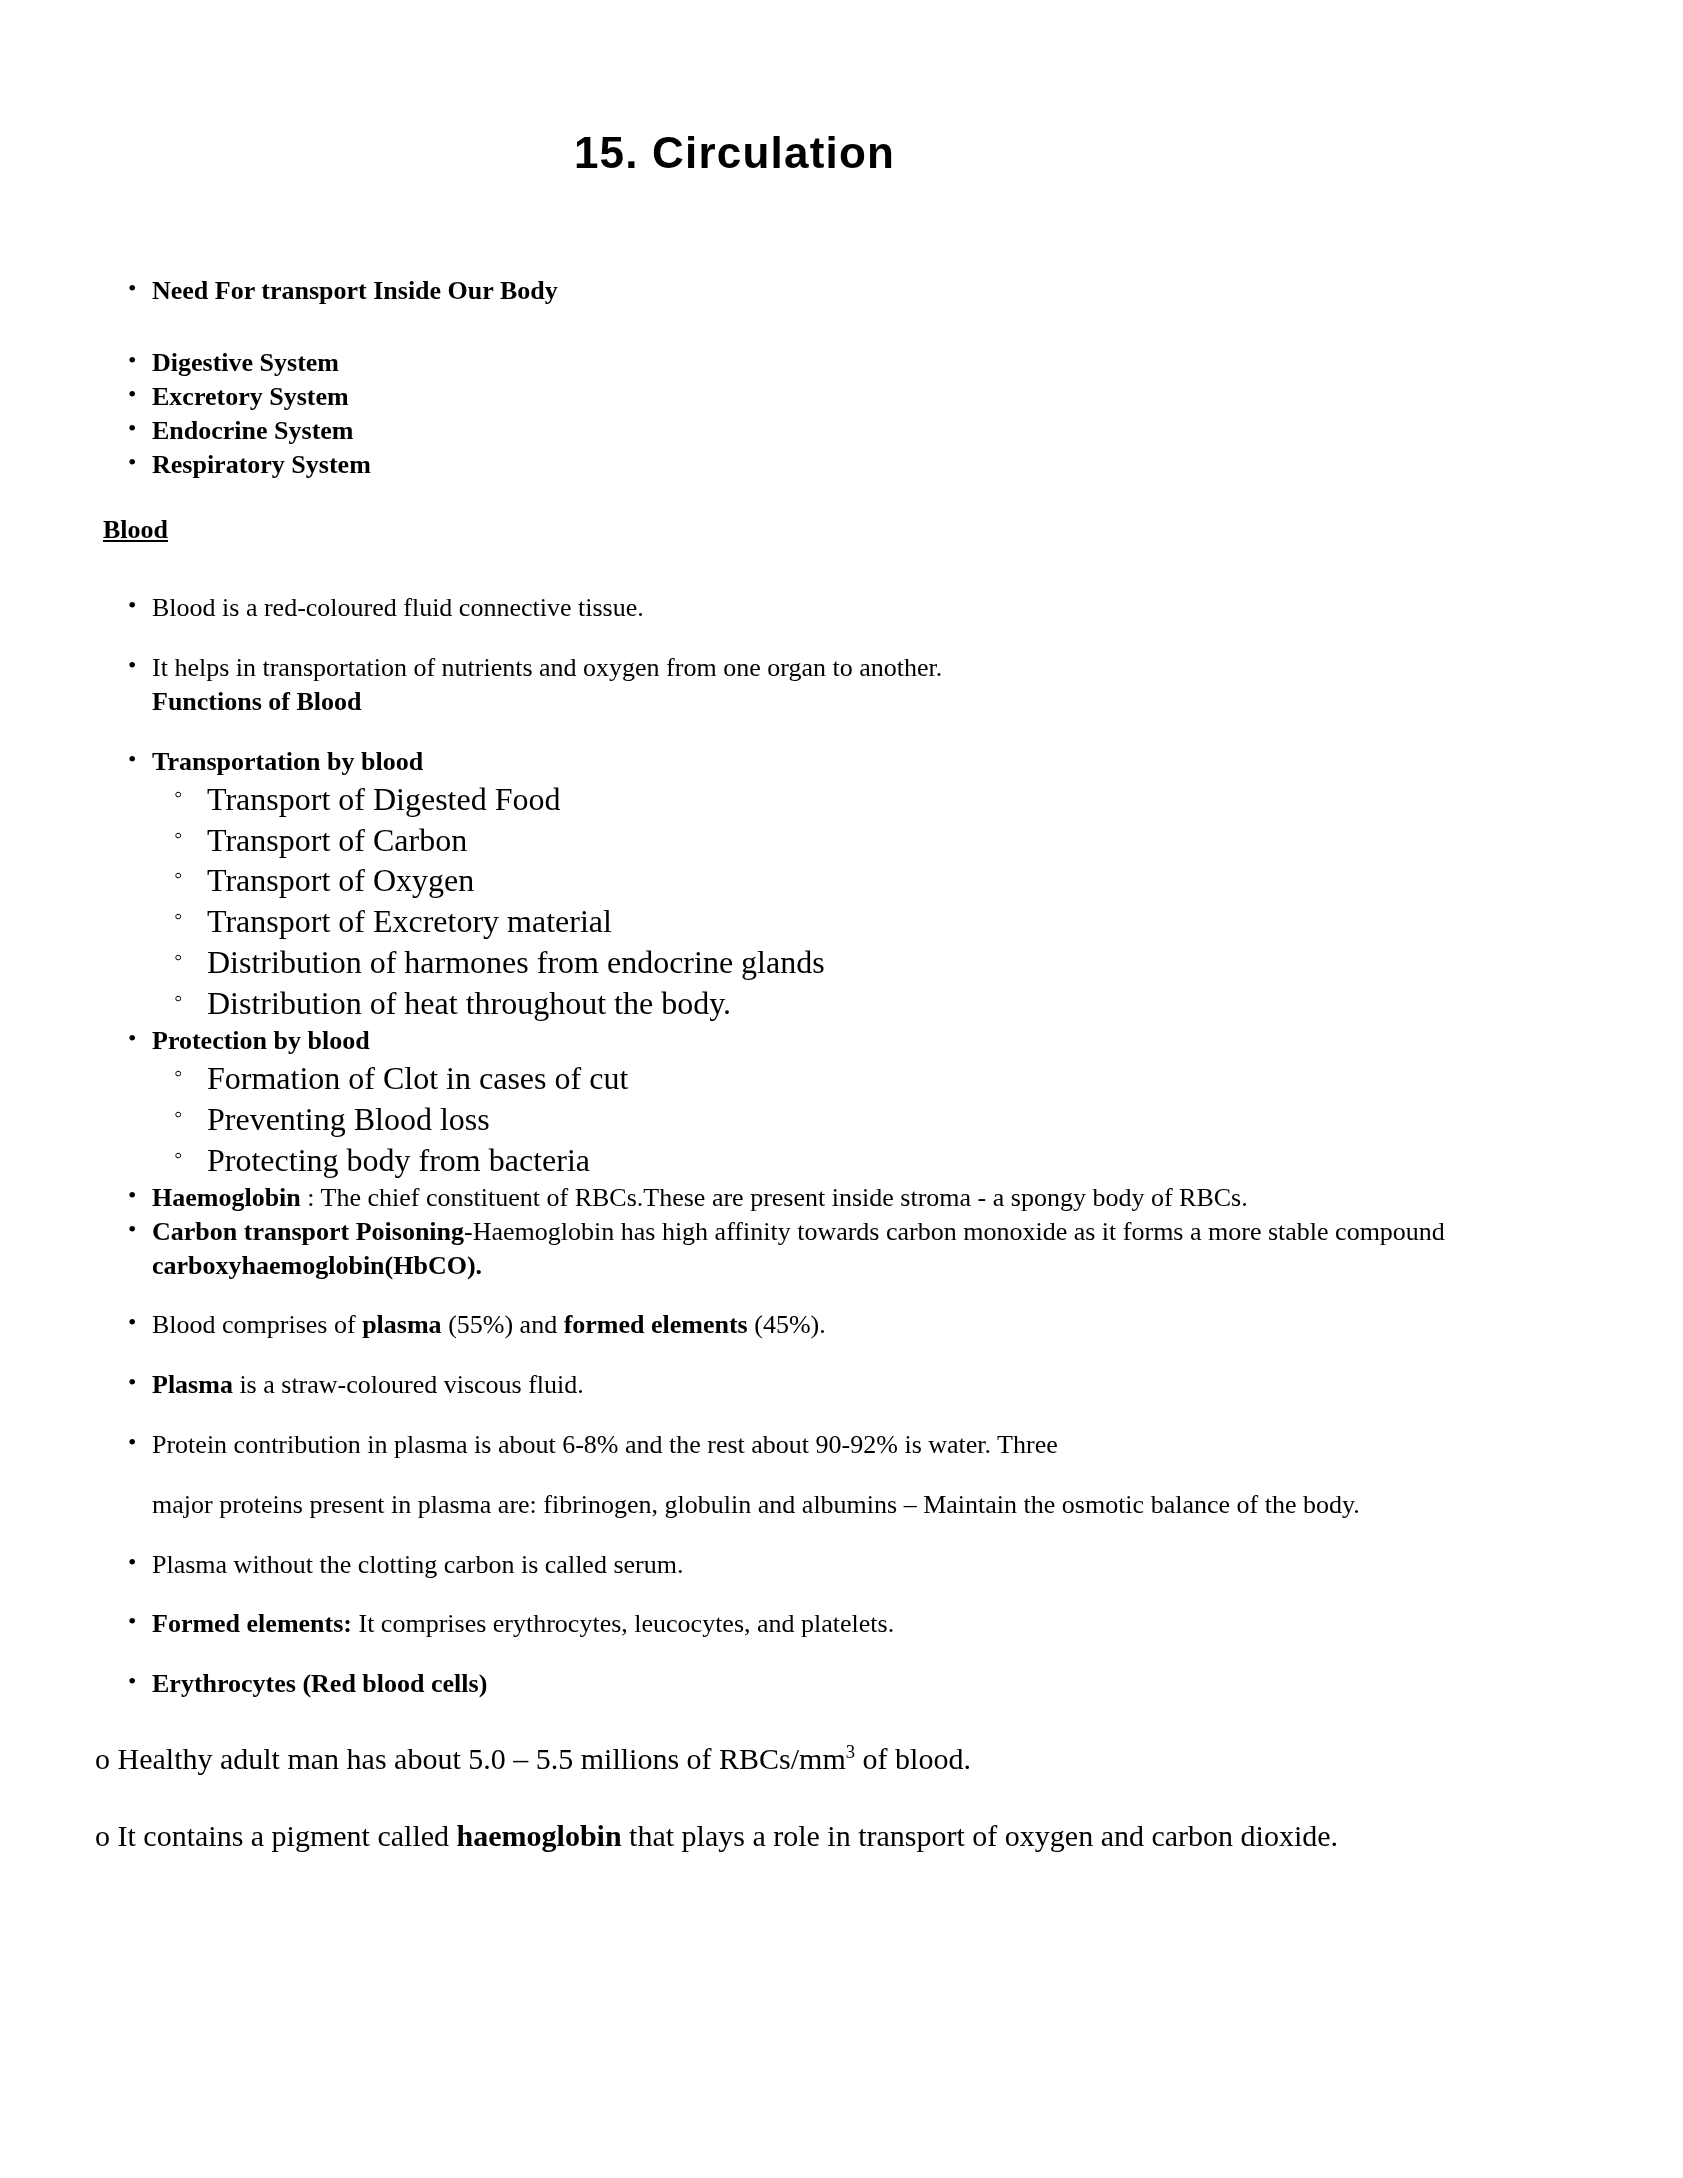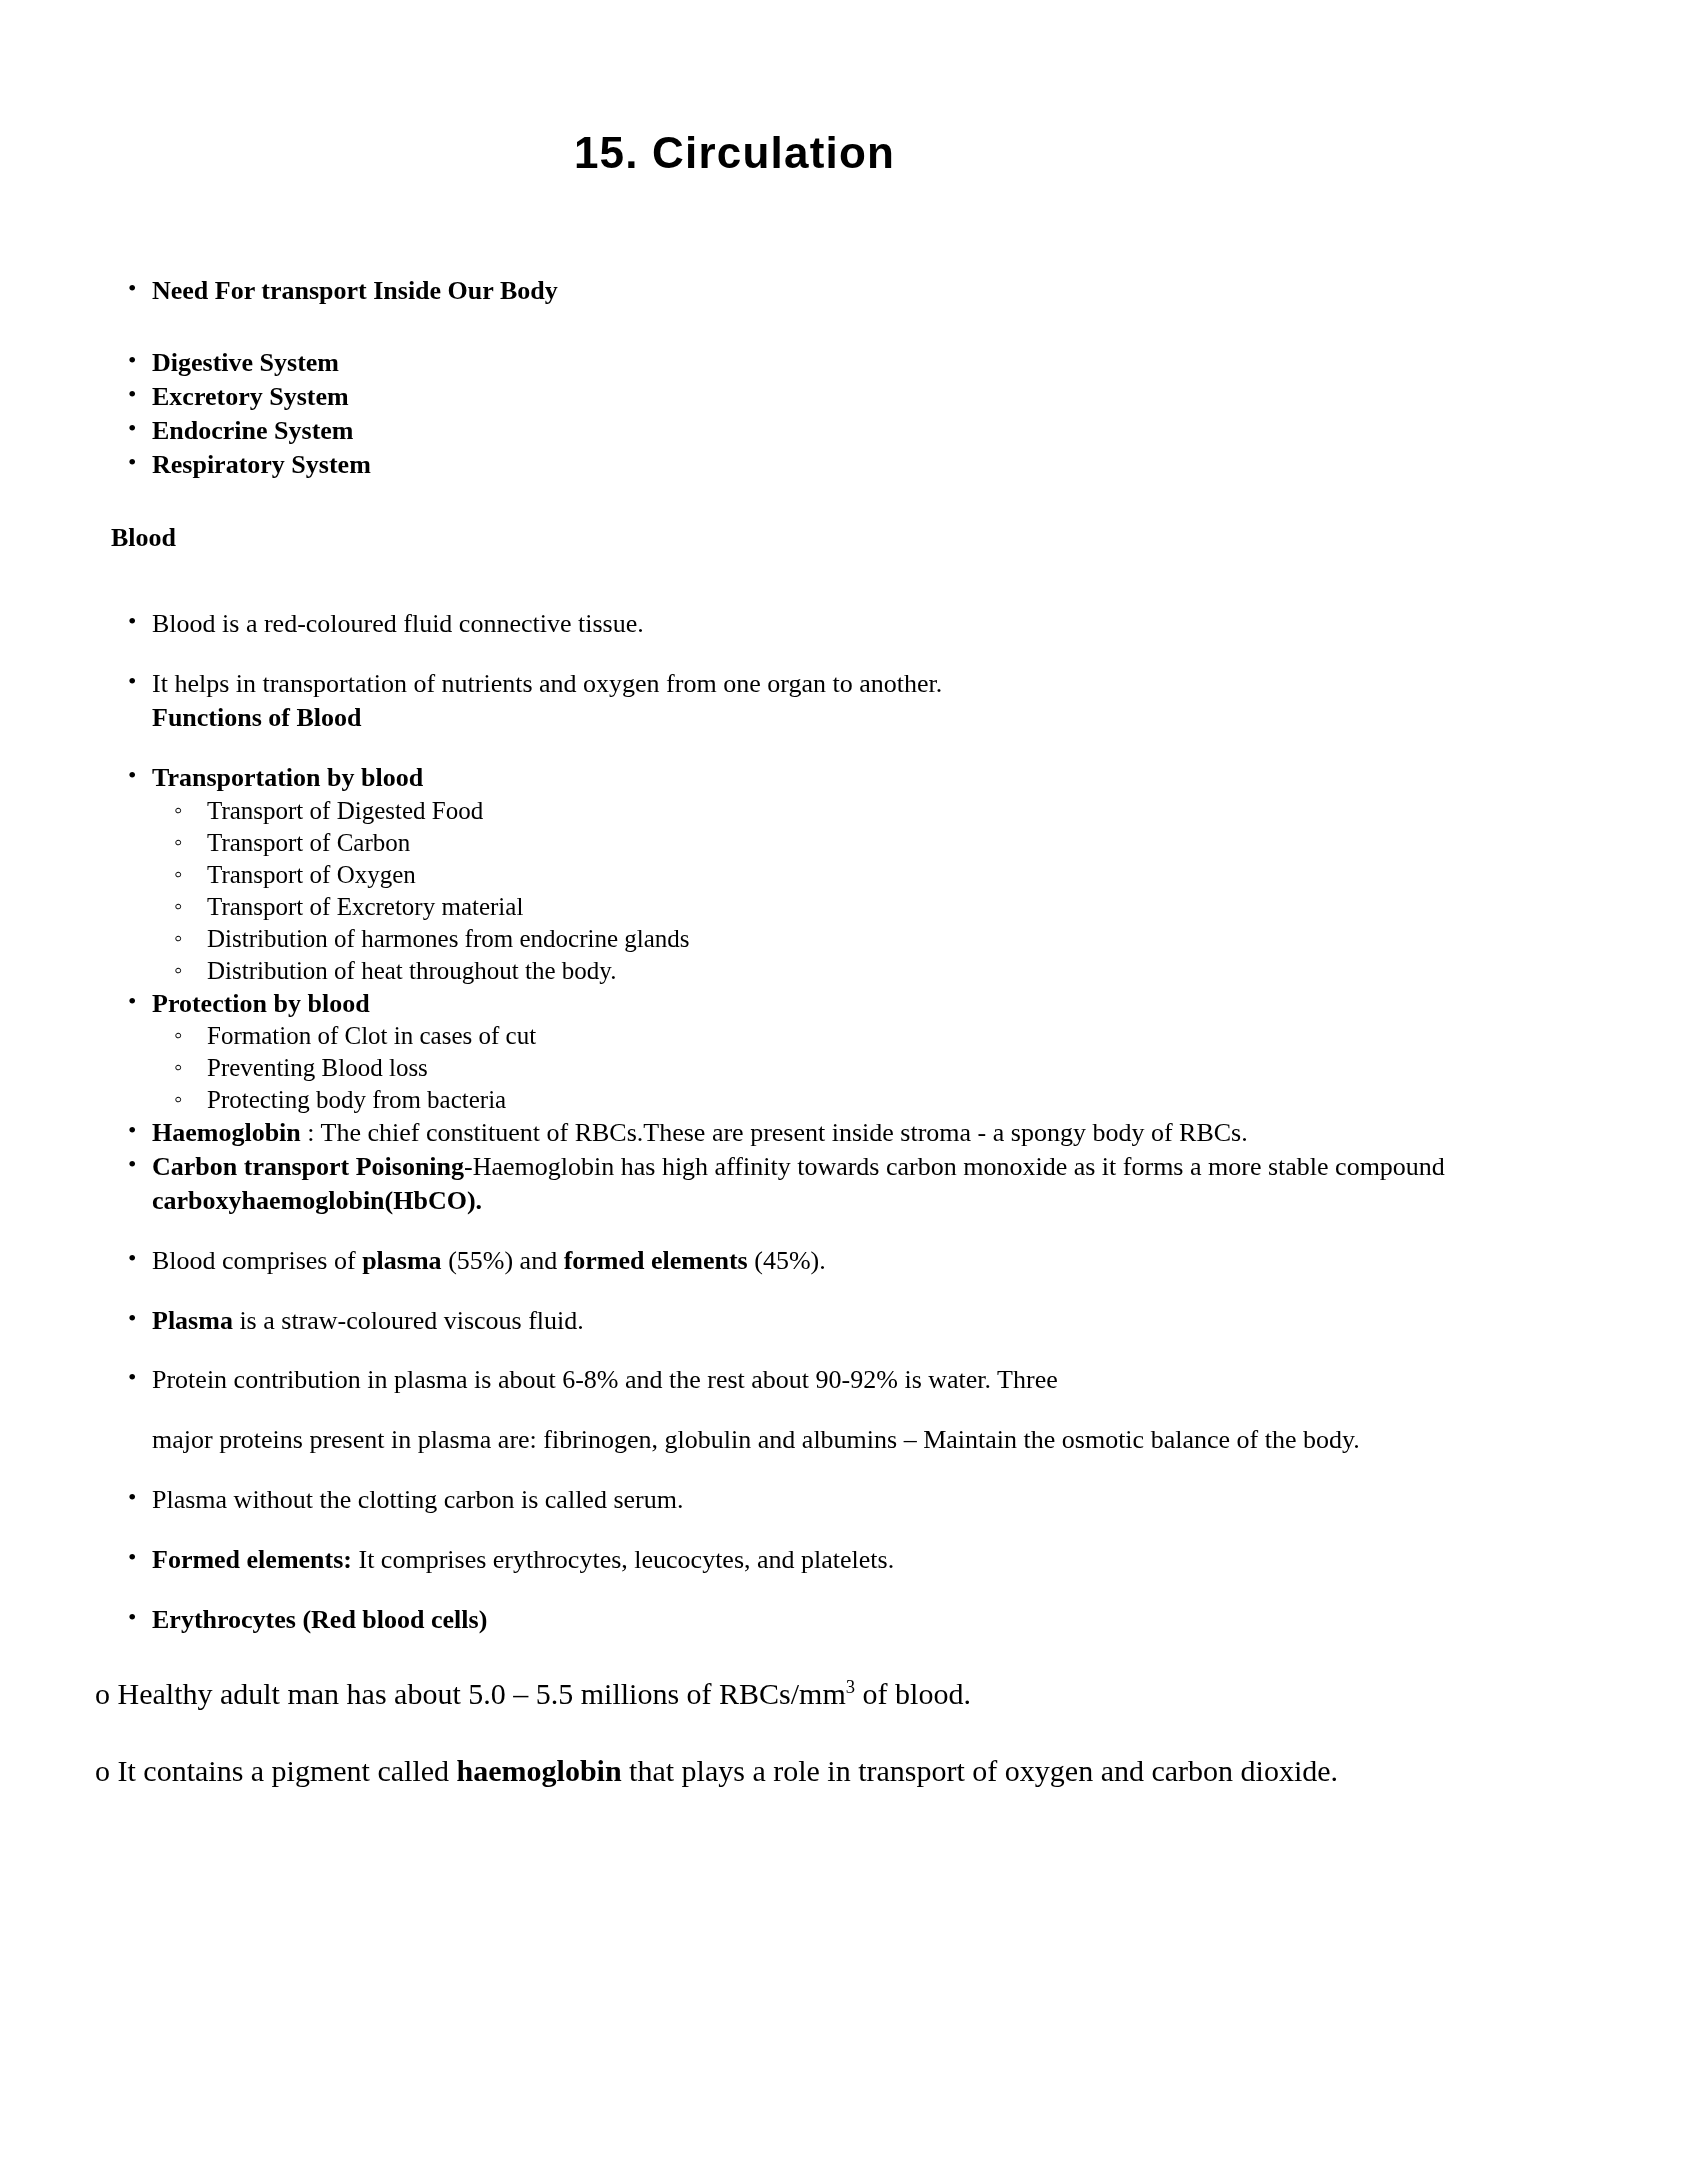--- a/index.html
+++ b/index.html
@@ -38,22 +38,23 @@
   
   .content {
     margin-top: 97px;
     padding-left: 91px;
   }
 
   
   .section-head {
     font-weight: bold;
     font-size: 26px;
-    margin: 16px;
+    margin: 8px;
     padding: 0 0 0 4px;
+    text-decoration: underline;
   }
 
   
   ul.lvl1 {
     list-style: none;
     margin: 0;
     padding: 0;
   }
   ul.lvl1 > li {
     position: relative;
@@ -74,21 +75,21 @@
 
   
   ul.lvl2 {
     list-style: none;
     margin: 0;
     padding: 0;
   }
   ul.lvl2 > li {
     position: relative;
     padding-left: 55px;
-    font-size: 25px;
+    font-size: 32px;
     line-height: 1.28;
   }
   ul.lvl2 > li::before {
     content: "\25E6";
     position: absolute;
     left: 22px;
     top: 0;
     font-size: 24px;
   }
   .gap-md  { height: 26px; }

